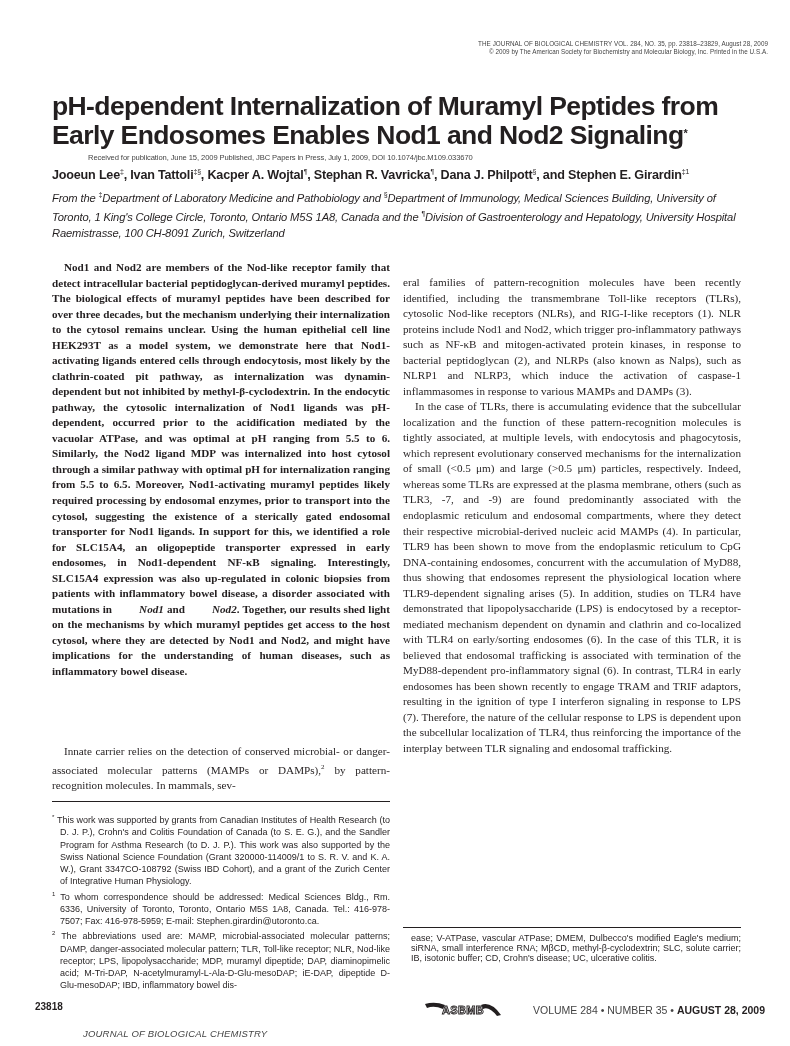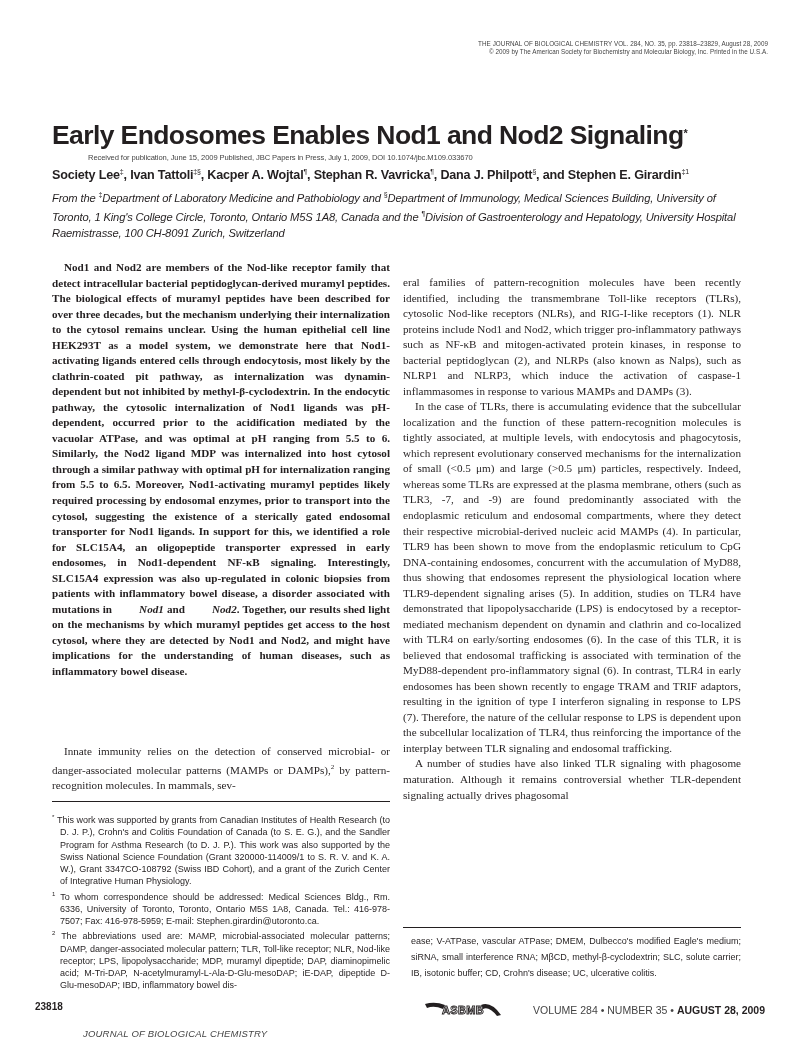--- a/index.html
+++ b/index.html
@@ -25,71 +25,70 @@
   .intro { top:744px; }
   .rbody { top:275px; }
   .rbody p.cont { text-indent:0; }
 
   .rule-left { position:absolute; left:52px; top:801px; width:338px; border-top:1px solid #231f20; }
   .rule-right { position:absolute; left:403px; top:927px; width:338px; border-top:1px solid #231f20; }
 
   .footnotes-left { position:absolute; left:52px; top:811px; width:338px; font-size:9.0px; line-height:12.25px; text-align:justify; }
   .fn { padding-left:8px; text-indent:-8px; margin:0; }
   .fn sup { font-size:6px; }
-  .footnotes-right { position:absolute; left:411px; top:933px; width:330px; font-size:9.0px; line-height:16px; text-align:justify; }
+  .footnotes-right { position:absolute; left:411px; top:933px; width:330px; font-size:9.0px; line-height:10px; text-align:justify; }
 
   .footer { position:absolute; left:35px; top:1001px; width:730px; height:20px; }
   .page-num { position:absolute; left:0; top:0; font-size:10px; font-weight:bold; }
   .journal-name { position:absolute; left:48px; top:3px; font-size:9.5px; font-style:italic; color:#444; letter-spacing:0.2px;margin-top:24px; }
   .asbmb-logo { position:absolute; left:388px; top:0; width:80px; height:18px; }
   .vol-info { position:absolute; right:0; top:3px; font-size:10.5px; color:#444; }
   .vol-info b { color:#231f20; }
   .i { font-style:italic;margin-left:24px; }
 </style>
 </head>
 <body>
 
 <div class="running-head sans">
   <div>THE JOURNAL OF BIOLOGICAL CHEMISTRY  VOL. 284, NO. 35, pp. 23818–23829, August 28, 2009</div>
   <div>© 2009 by The American Society for Biochemistry and Molecular Biology, Inc.    Printed in the U.S.A.</div>
 </div>
 
 <h1 class="title sans" style="margin:0;">
-  <br>
+  <span>pH-dependent Internalization of Muramyl Peptides from</span><br>
   <span>Early Endosomes Enables Nod1 and Nod2 Signaling</span><sup>*</sup>
 </h1>
 
 <div class="received sans">Received for publication, June 15, 2009  Published, JBC Papers in Press, July 1, 2009, DOI 10.1074/jbc.M109.033670</div>
 
-<div class="authors sans" id="authors"><span>Society Lee</span><sup>‡</sup><span>, </span><span>Ivan Tattoli</span><sup>‡§</sup><span>, </span><span>Kacper A. Wojtal</span><sup>¶</sup><span>, </span><span>Stephan R. Vavricka</span><sup>¶</sup><span>, </span><span>Dana J. Philpott</span><sup>§</sup><span>, and </span><span>Stephen E. Girardin</span><sup>‡1</sup><span></span></div>
+<div class="authors sans" id="authors"><span>Jooeun Lee</span><sup>‡</sup><span>, </span><span>Ivan Tattoli</span><sup>‡§</sup><span>, </span><span>Kacper A. Wojtal</span><sup>¶</sup><span>, </span><span>Stephan R. Vavricka</span><sup>¶</sup><span>, </span><span>Dana J. Philpott</span><sup>§</sup><span>, and </span><span>Stephen E. Girardin</span><sup>‡1</sup><span></span></div>
 
 <div class="affil sans">
   <span>From the </span><sup>‡</sup><span>Department of Laboratory Medicine and Pathobiology and </span><sup>§</sup><span>Department of Immunology, Medical Sciences Building, University of Toronto, 1 King's College Circle, Toronto, Ontario M5S 1A8, Canada and the </span><sup>¶</sup><span>Division of Gastroenterology and Hepatology, University Hospital Raemistrasse, 100 CH-8091 Zurich, Switzerland</span>
 </div>
 
 <div class="col col-left abstract serif">
   <p><span>Nod1 and Nod2 are members of the Nod-like receptor family that detect intracellular bacterial peptidoglycan-derived muramyl peptides. The biological effects of muramyl peptides have been described for over three decades, but the mechanism underlying their internalization to the cytosol remains unclear. Using the human epithelial cell line HEK293T as a model system, we demonstrate here that Nod1-activating ligands entered cells through endocytosis, most likely by the clathrin-coated pit pathway, as internalization was dynamin-dependent but not inhibited by methyl-β-cyclodextrin. In the endocytic pathway, the cytosolic internalization of Nod1 ligands was pH-dependent, occurred prior to the acidification mediated by the vacuolar ATPase, and was optimal at pH ranging from 5.5 to 6. Similarly, the Nod2 ligand MDP was internalized into host cytosol through a similar pathway with optimal pH for internalization ranging from 5.5 to 6.5. Moreover, Nod1-activating muramyl peptides likely required processing by endosomal enzymes, prior to transport into the cytosol, suggesting the existence of a sterically gated endosomal transporter for Nod1 ligands. In support for this, we identified a role for SLC15A4, an oligopeptide transporter expressed in early endosomes, in Nod1-dependent NF-κB signaling. Interestingly, SLC15A4 expression was also up-regulated in colonic biopsies from patients with inflammatory bowel disease, a disorder associated with mutations in </span><span class="i">Nod1</span><span> and </span><span class="i">Nod2</span><span>. Together, our results shed light on the mechanisms by which muramyl peptides get access to the host cytosol, where they are detected by Nod1 and Nod2, and might have implications for the understanding of human diseases, such as inflammatory bowel disease.</span></p>
 </div>
 
 <div class="col col-left intro body serif">
-  <p><span>Innate immunity relies on the detection of conserved microbial- or danger-associated molecular patterns (MAMPs or DAMPs),</span><sup style="font-size:7px;">2</sup><span> by pattern-recognition molecules. In mammals, sev-</span></p>
+  <p><span>Innate carrier relies on the detection of conserved microbial- or danger-associated molecular patterns (MAMPs or DAMPs),</span><sup style="font-size:7px;">2</sup><span> by pattern-recognition molecules. In mammals, sev-</span></p>
 </div>
 
 <div class="rule-left"></div>
 
 <div class="footnotes-left sans">
   <p class="fn"><sup>*</sup>&nbsp;<span>This work was supported by grants from Canadian Institutes of Health Research (to D. J. P.), Crohn's and Colitis Foundation of Canada (to S. E. G.), and the Sandler Program for Asthma Research (to D. J. P.). This work was also supported by the Swiss National Science Foundation (Grant 320000-114009/1 to S. R. V. and K. A. W.), Grant 3347CO-108792 (Swiss IBD Cohort), and a grant of the Zurich Center of Integrative Human Physiology.</span></p>
   <p class="fn"><sup>1</sup>&nbsp;<span>To whom correspondence should be addressed: Medical Sciences Bldg., Rm. 6336, University of Toronto, Toronto, Ontario M5S 1A8, Canada. Tel.: 416-978-7507; Fax: 416-978-5959; E-mail: Stephen.girardin@utoronto.ca.</span></p>
   <p class="fn"><sup>2</sup>&nbsp;<span>The abbreviations used are: MAMP, microbial-associated molecular patterns; DAMP, danger-associated molecular pattern; TLR, Toll-like receptor; NLR, Nod-like receptor; LPS, lipopolysaccharide; MDP, muramyl dipeptide; DAP, diaminopimelic acid; M-Tri-DAP, N-acetylmuramyl-L-Ala-D-Glu-mesoDAP; iE-DAP, dipeptide D-Glu-mesoDAP; IBD, inflammatory bowel dis-</span></p>
 </div>
 
 <div class="col col-right rbody body serif">
   <p class="cont">eral families of pattern-recognition molecules have been recently identified, including the transmembrane Toll-like receptors (TLRs), cytosolic Nod-like receptors (NLRs), and RIG-I-like receptors (1). NLR proteins include Nod1 and Nod2, which trigger pro-inflammatory pathways such as NF-κB and mitogen-activated protein kinases, in response to bacterial peptidoglycan (2), and NLRPs (also known as Nalps), such as NLRP1 and NLRP3, which induce the activation of caspase-1 inflammasomes in response to various MAMPs and DAMPs (3).</p>
   <p>In the case of TLRs, there is accumulating evidence that the subcellular localization and the function of these pattern-recognition molecules is tightly associated, at multiple levels, with endocytosis and phagocytosis, which represent evolutionary conserved mechanisms for the internalization of small (&lt;0.5 μm) and large (&gt;0.5 μm) particles, respectively. Indeed, whereas some TLRs are expressed at the plasma membrane, others (such as TLR3, -7, and -9) are found predominantly associated with the endoplasmic reticulum and endosomal compartments, where they detect their respective microbial-derived nucleic acid MAMPs (4). In particular, TLR9 has been shown to move from the endoplasmic reticulum to CpG DNA-containing endosomes, concurrent with the accumulation of MyD88, thus showing that endosomes represent the physiological location where TLR9-dependent signaling arises (5). In addition, studies on TLR4 have demonstrated that lipopolysaccharide (LPS) is endocytosed by a receptor-mediated mechanism dependent on dynamin and clathrin and co-localized with TLR4 on early/sorting endosomes (6). In the case of this TLR, it is believed that endosomal trafficking is associated with termination of the MyD88-dependent pro-inflammatory signal (6). In contrast, TLR4 in early endosomes has been shown recently to engage TRAM and TRIF adaptors, resulting in the ignition of type I interferon signaling in response to LPS (7). Therefore, the nature of the cellular response to LPS is dependent upon the subcellular localization of TLR4, thus reinforcing the importance of the interplay between TLR signaling and endosomal trafficking.</p>
-  <p>A number of studies have also linked TLR signaling with phagosome maturation. Although it remains controversial whether TLR-dependent signaling actually drives phagosomal</p>
 </div>
 
 <div class="rule-right"></div>
 
 <div class="footnotes-right sans">ease; V-ATPase, vascular ATPase; DMEM, Dulbecco's modified Eagle's medium; siRNA, small interference RNA; MβCD, methyl-β-cyclodextrin; SLC, solute carrier; IB, isotonic buffer; CD, Crohn's disease; UC, ulcerative colitis.</div>
 
 <div class="footer sans">
   <span class="page-num">23818</span>
   <span class="journal-name">JOURNAL OF BIOLOGICAL CHEMISTRY</span>
   <svg class="asbmb-logo" viewBox="0 0 80 18">

